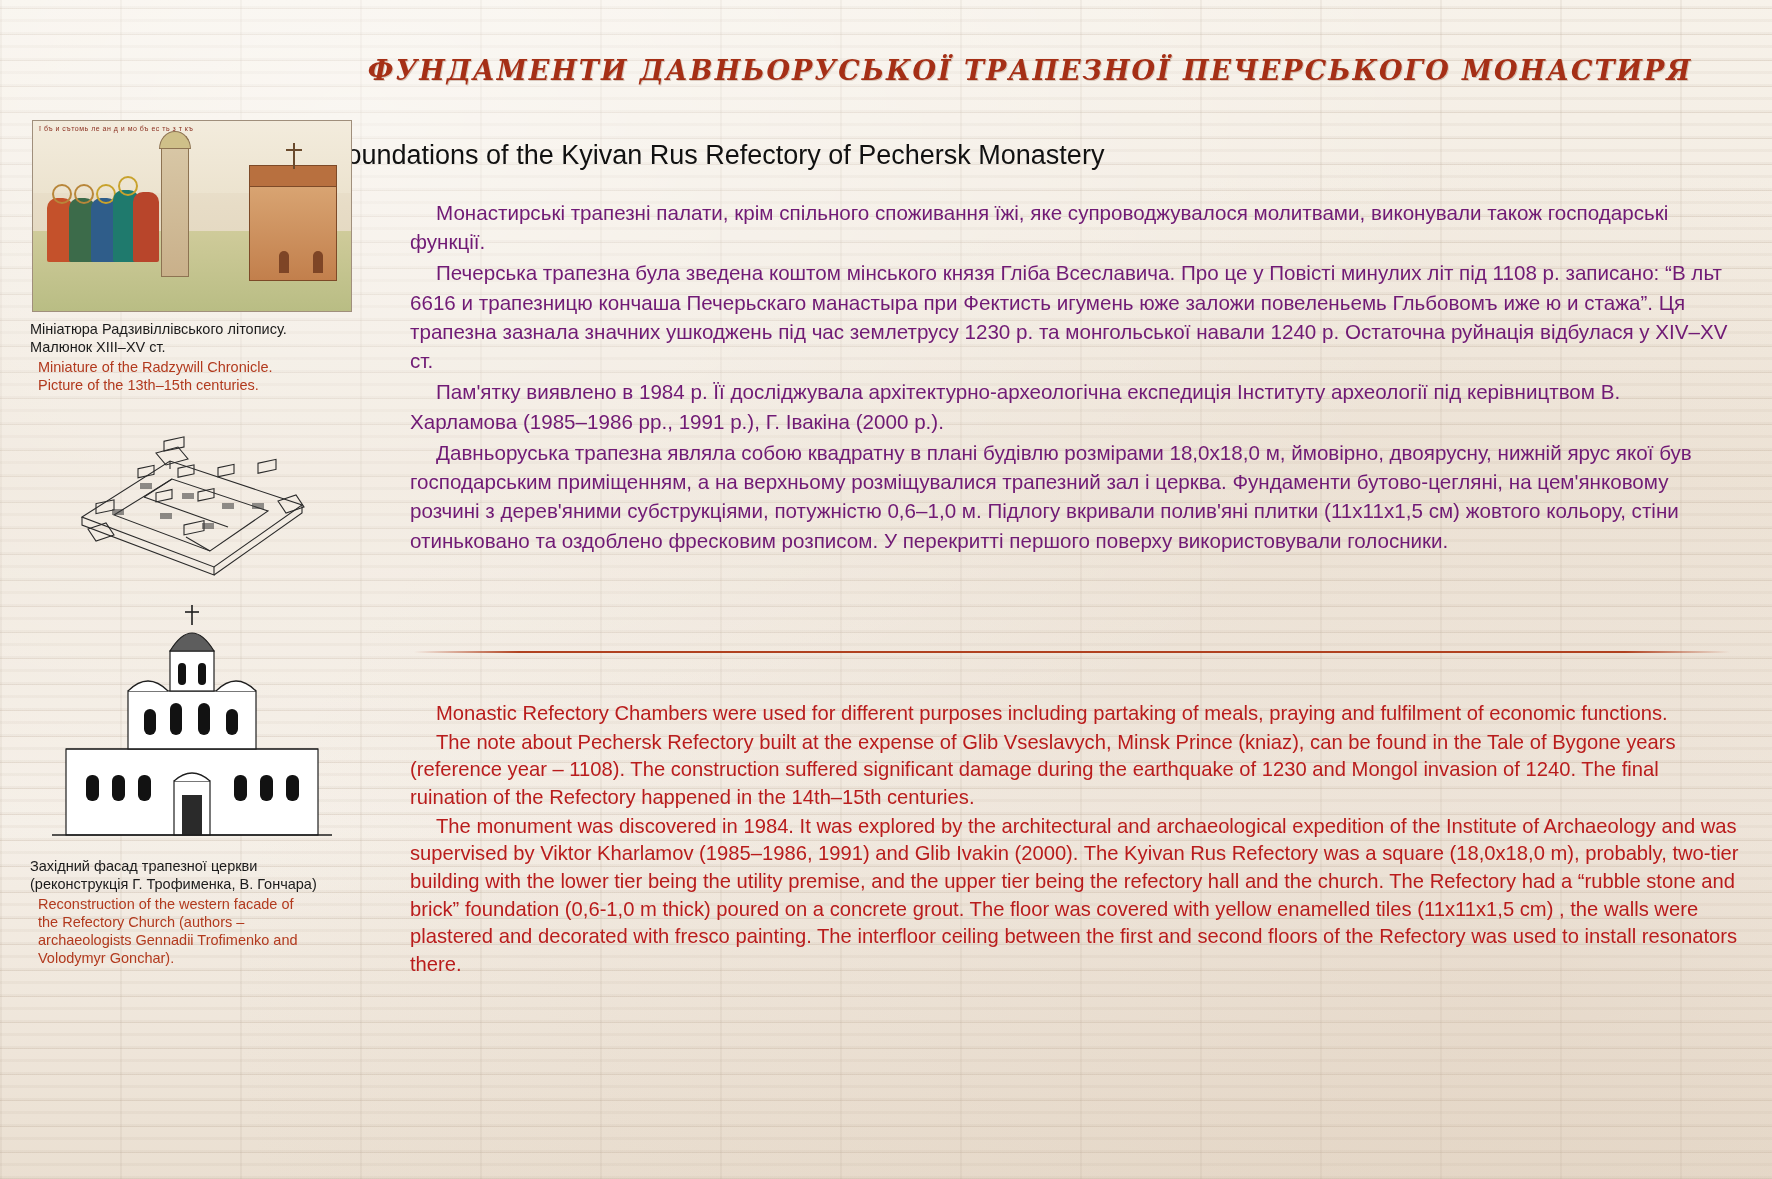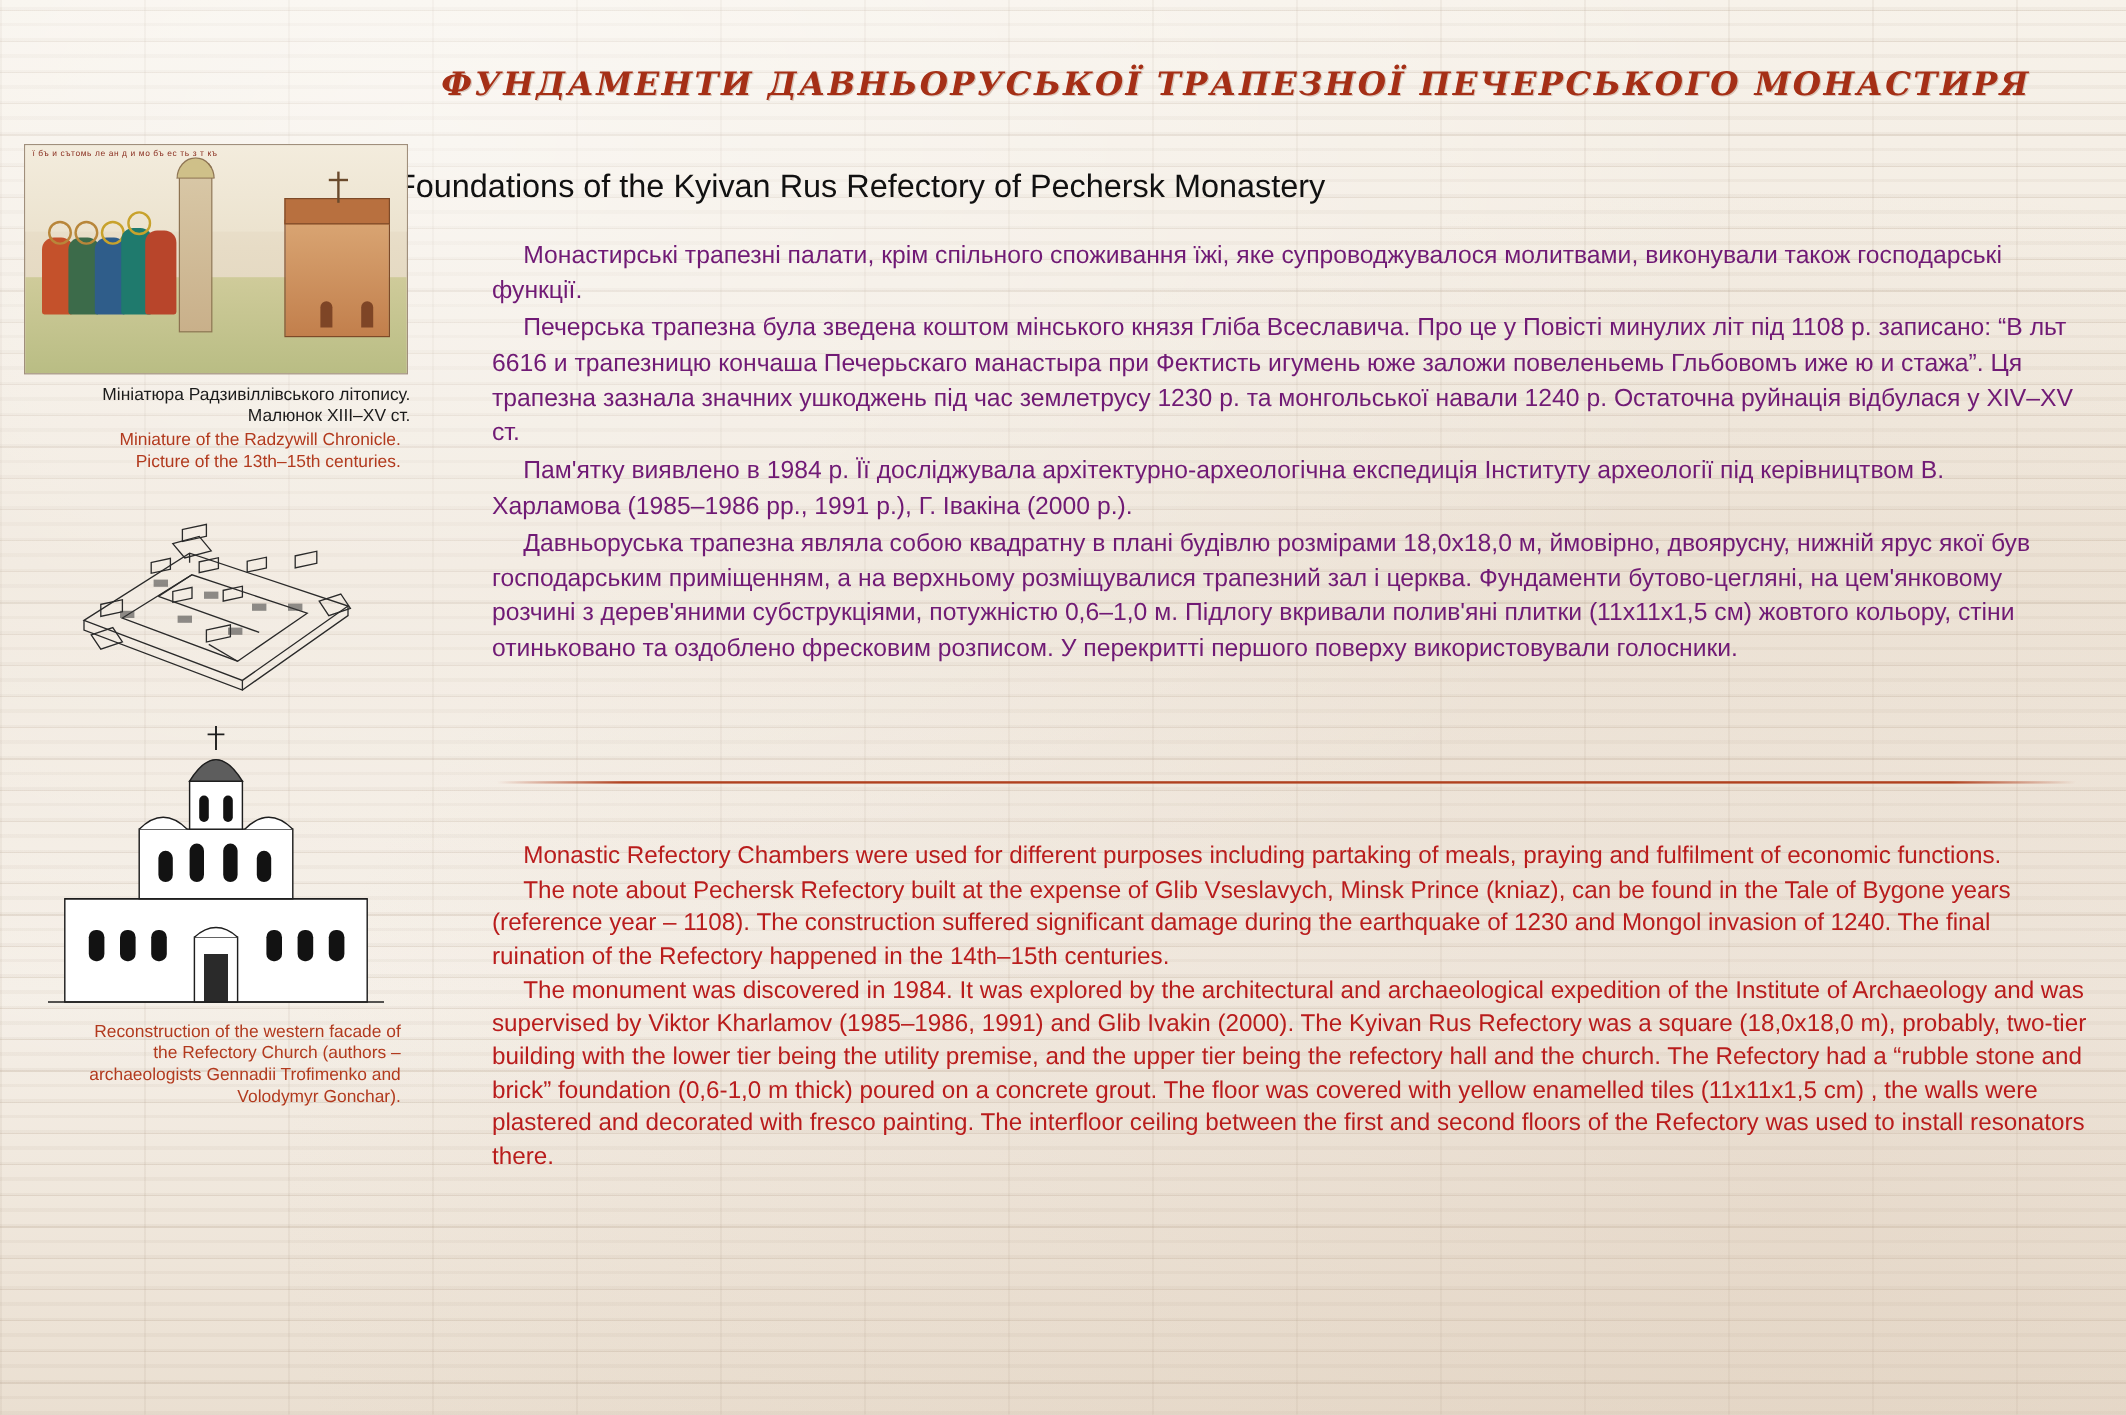--- a/index.html
+++ b/index.html
@@ -58,24 +58,24 @@
     inset: 0;
     background:
       radial-gradient(ellipse at 20% 10%, rgba(255,255,255,0.45), rgba(255,255,255,0) 55%),
       radial-gradient(ellipse at 85% 85%, rgba(205,180,155,0.25), rgba(255,255,255,0) 60%);
     pointer-events: none;
   }
 
   
   #left-col {
     position: absolute;
-    left: 0;
+    left: 12px;
     top: 120px;
     width: 360px;
-    text-align: right;
+    text-align: left;
   }
 
   .fig-block { margin-bottom: 10px; }
 
   .cap-ua {
     font-size: 14.5px;
     color: #1b1b1b;
     line-height: 1.25;
     margin: 8px 18px 2px 18px;
   }
@@ -331,20 +331,22 @@
         </g>
 
         <g fill="#121212">
           <rect x="136" y="64" width="8" height="22" rx="4"></rect>
           <rect x="156" y="64" width="8" height="22" rx="4"></rect>
         </g>
 
         <path d="M10 236 L290 236" stroke="#1e1e1e" stroke-width="1.4" fill="none"></path>
       </svg>
     </div>
+    <div class="cap-ua" style="white-space:pre-line;">Західний фасад трапезної церкви
+(реконструкція Г. Трофименка, В. Гончара)</div>
     <div class="cap-en" style="white-space:pre-line;">Reconstruction of the western facade of
 the Refectory Church (authors –
 archaeologists Gennadii Trofimenko and
 Volodymyr Gonchar).</div>
   </div>
 
 </div>
 
 <div id="body-ua">
   <p>Монастирські трапезні палати, крім спільного споживання їжі, яке супроводжувалося молитвами, виконували також господарські функції.</p>

